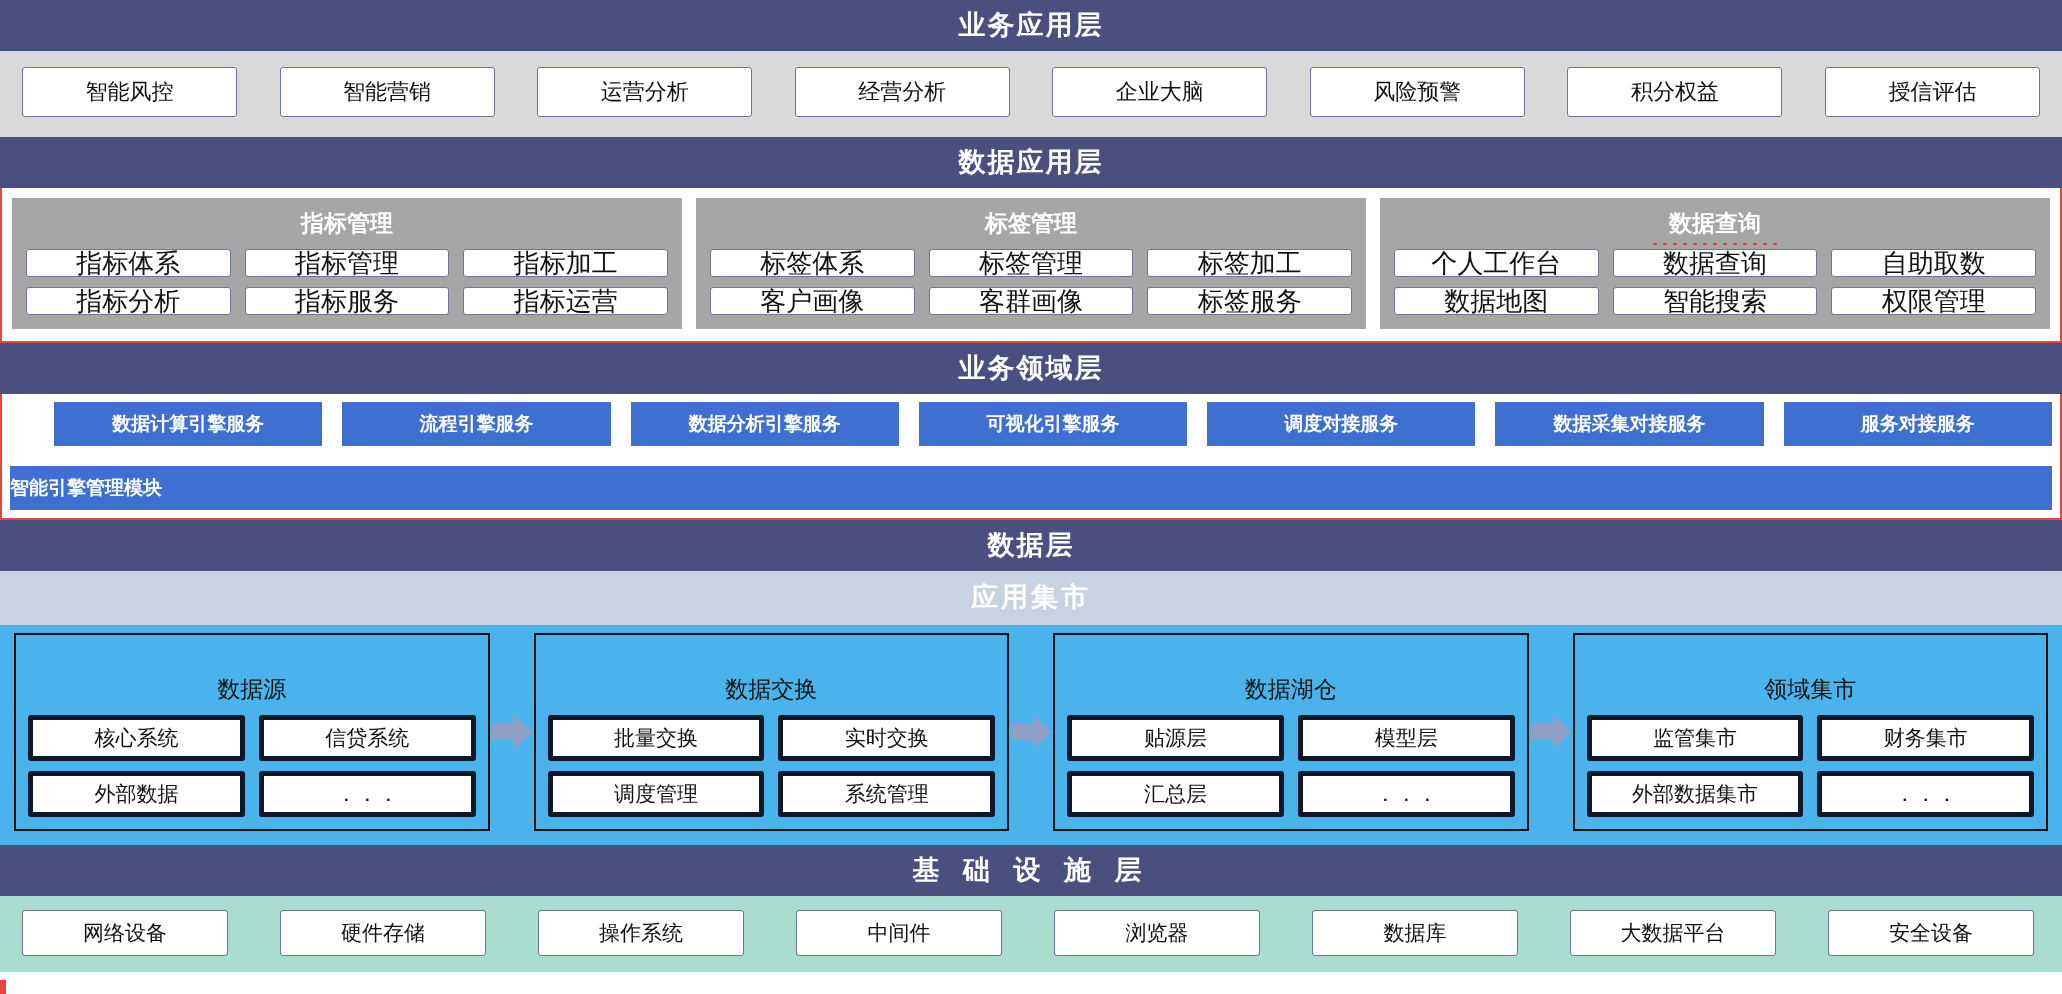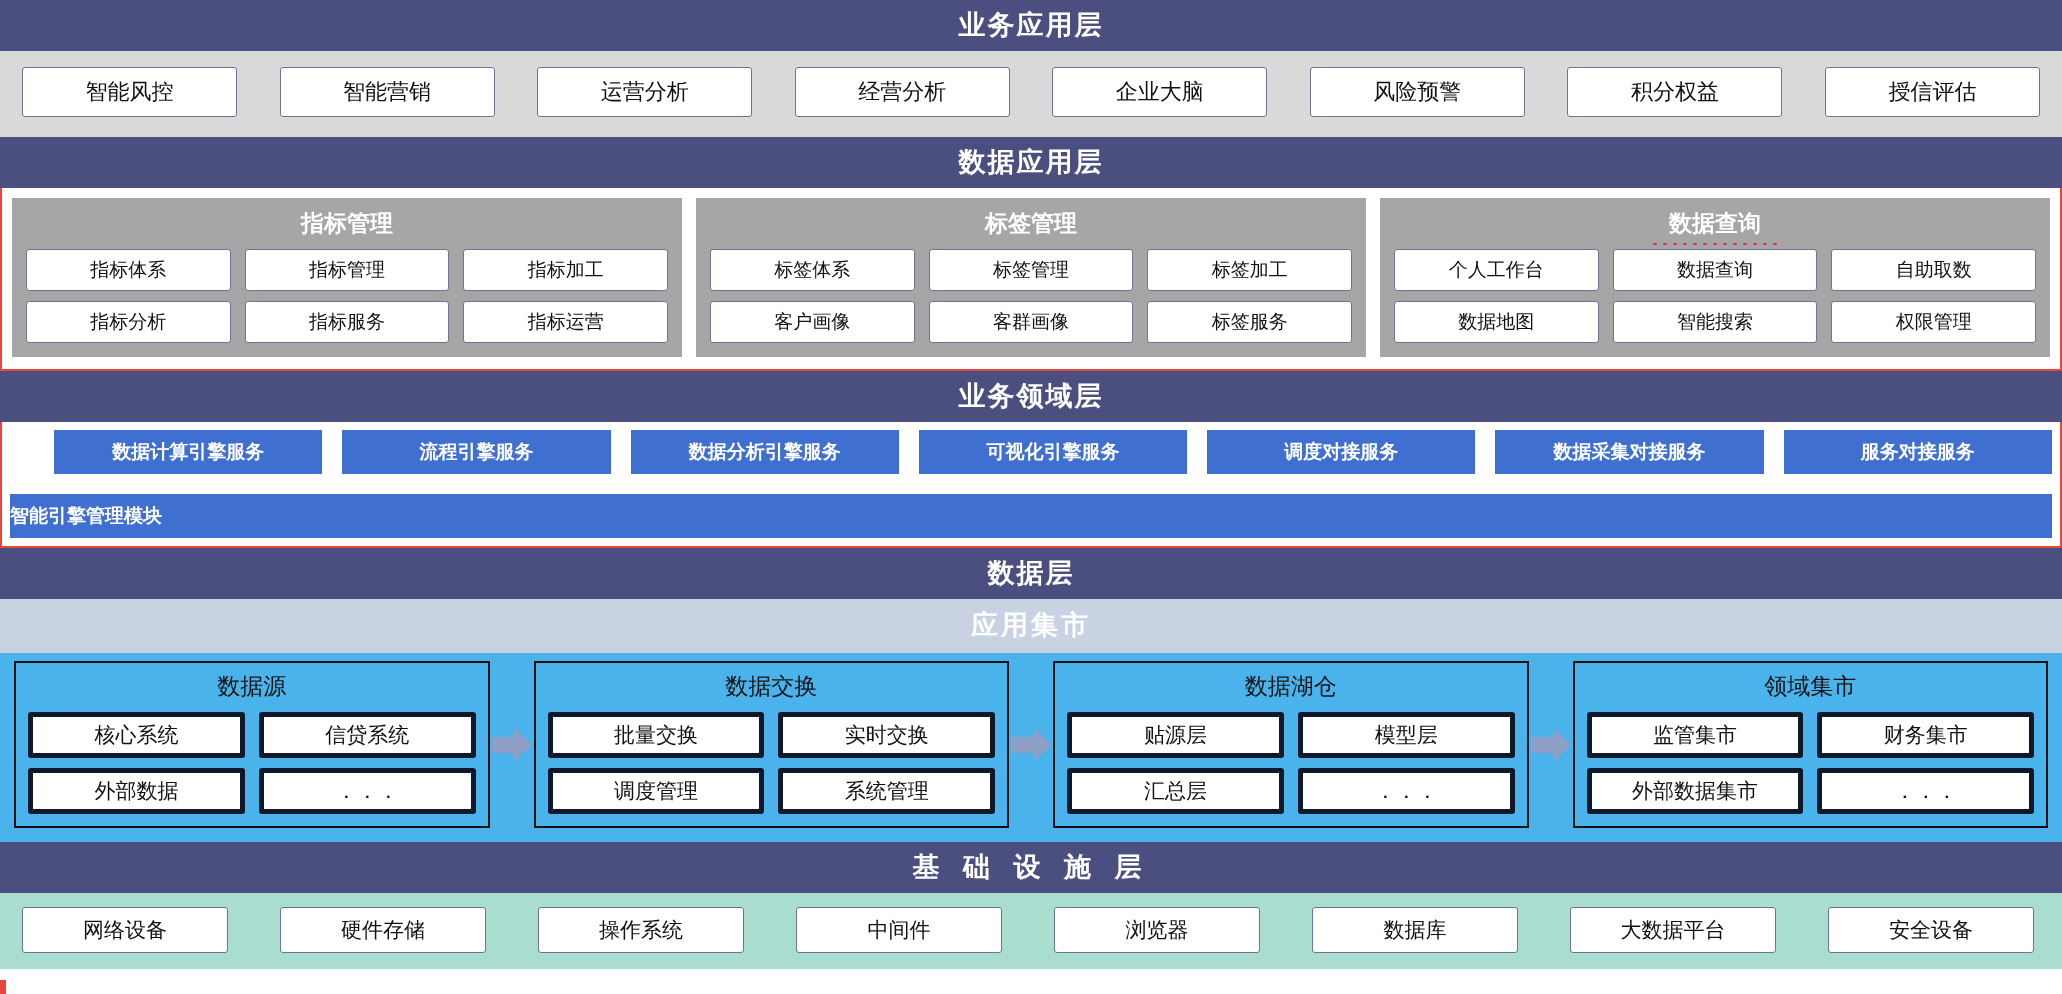--- a/index.html
+++ b/index.html
@@ -71,21 +71,21 @@
     position:relative;
   }
   .grp-title.squiggle::after{
     content:"";
     position:absolute;left:50%;transform:translateX(-50%);
     bottom:4px;width:128px;height:5px;
     background:
       radial-gradient(circle at 4px 5px,#d33 2px,transparent 2.2px) 0 0/10px 6px repeat-x;
   }
   .grp-grid{display:grid;grid-template-columns:repeat(3,1fr);gap:10px 14px;}
-  .grp-grid .chip{height:42px;font-size:19px;}
+  .grp-grid .chip{height:28px;font-size:26px;}
 
   
   .sec3-wrap{
     border:2px solid #e8453c;
     border-top:none;
     box-sizing:border-box;
     background:#ffffff;
     padding:8px 8px 8px 8px;
   }
   .engine-row{display:flex;justify-content:space-between;gap:20px;margin-left:44px;}
@@ -128,21 +128,21 @@
     gap:0;
   }
   .dbox{
     border:2px solid #111;
     box-sizing:border-box;
     padding:4px 12px 12px 12px;
     flex:1;
     background:#4ab3ec;
   }
   .dbox-title{
-    text-align:center;font-size:23px;color:#111;padding:4px 0 10px 0;
+    text-align:center;font-size:23px;color:#111;padding:4px 0 10px 0;margin-top:31px;
   }
   .dbox-grid{display:grid;grid-template-columns:1fr 1fr;gap:10px 14px;}
   .dbox-grid .chip{height:46px;font-size:21px;border:5px solid #0f172a;}
   .arrow{
     width:44px;flex:0 0 44px;display:flex;align-items:center;justify-content:center;
   }
   .arrow svg{display:block;}
 
   
   .sec5{

